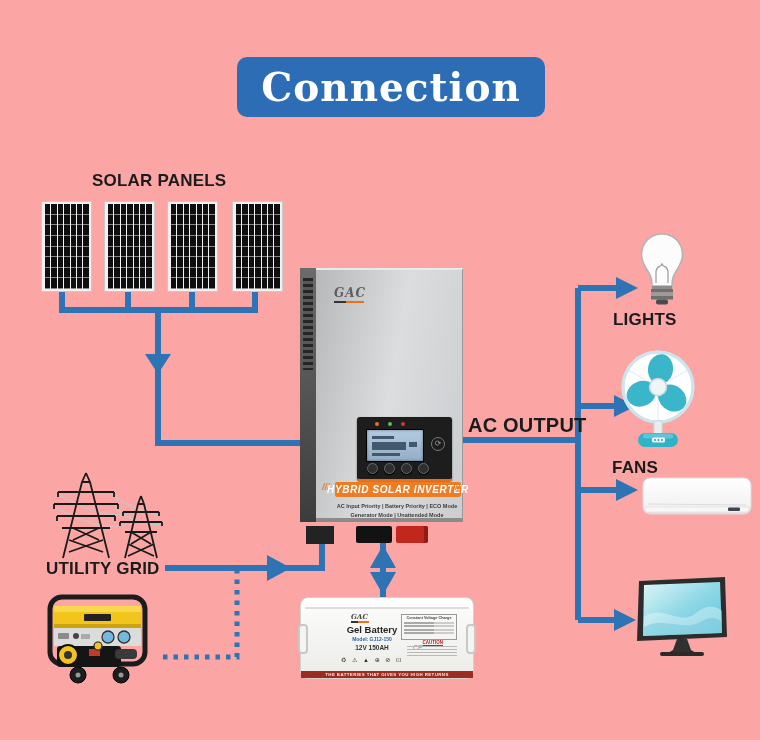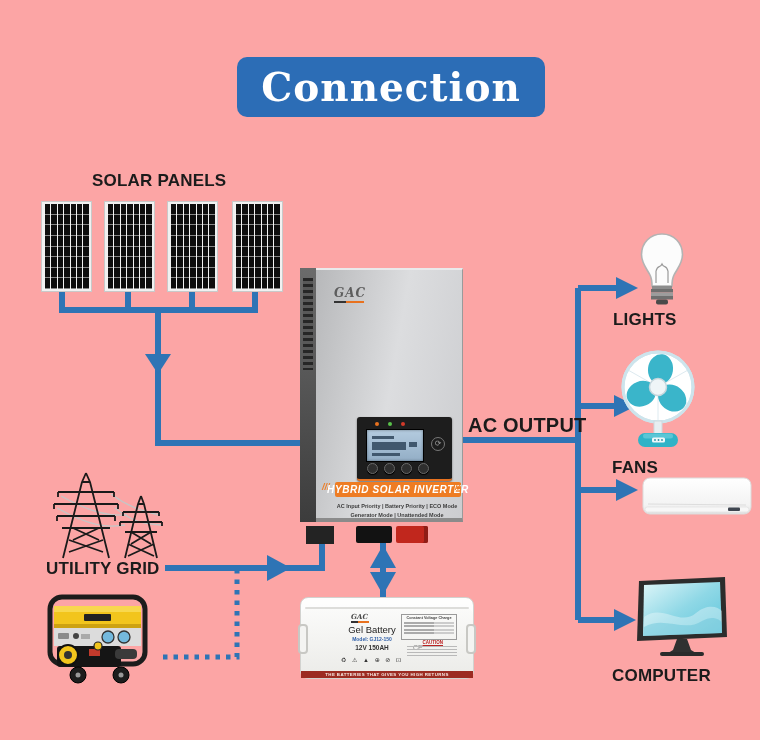--- a/index.html
+++ b/index.html
@@ -56,21 +56,21 @@
 
   
   .battery{left:300px;top:597px;width:172px;height:80px;background:linear-gradient(180deg,#fdfdfc,#ebebe8);
       border:1px solid #d2d2cf;border-radius:8px;box-shadow:inset 0 10px 0 rgba(255,255,255,.6);}
   .bat-lid{position:absolute;left:4px;right:4px;top:9px;height:2px;background:#ddddda;border-radius:2px;}
   .bat-handle{position:absolute;top:26px;width:6px;height:26px;border:2px solid #c8c8c4;border-radius:4px;background:#f4f4f2;}
   .bat-label{position:absolute;left:16px;right:16px;top:14px;bottom:6px;}
   .bat-brand{position:absolute;left:34px;top:0;font-family:"DejaVu Serif",serif;font-style:italic;font-weight:bold;
       font-size:7px;color:#4a4a4a;}
   .bat-brand:after{content:"";display:block;width:18px;height:1.5px;background:linear-gradient(90deg,#333 40%,#e8721f 40%);}
-  .bat-product{position:absolute;left:0px;top:12px;width:110px;text-align:center;font-weight:normal;font-size:9.5px;color:#222;}
+  .bat-product{position:absolute;left:0px;top:12px;width:110px;text-align:center;font-weight:bold;font-size:9.5px;color:#222;}
   .bat-model{position:absolute;left:0px;top:24px;width:110px;text-align:center;font-weight:bold;font-size:5px;color:#2f5fa8;}
   .bat-rating{position:absolute;left:0px;top:32px;width:110px;text-align:center;font-weight:bold;font-size:6.5px;color:#333;}
   .bat-ce{position:absolute;left:96px;top:32px;font-size:7px;color:#8a8a8a;}
   .bat-table{position:absolute;right:0;top:2px;width:50px;height:22px;border:1px solid #9a9a9a;padding:1px 2px;}
   .bat-table .tt{font-size:3.8px;font-weight:bold;color:#444;text-align:center;}
   .bat-table .tr{height:2px;margin-top:1.5px;background:linear-gradient(90deg,#aaa 0 60%,#ccc 60%);}
   .bat-caution{position:absolute;right:14px;top:28px;font-size:4.5px;font-weight:bold;color:#b22;text-decoration:underline;}
   .bat-finelines{position:absolute;right:0;top:34px;width:50px;height:10px;
       background:repeating-linear-gradient(180deg,#b9b9b9 0 1px,transparent 1px 3px);}
   .bat-icons{position:absolute;left:0;top:44px;width:110px;text-align:center;font-size:6px;color:#333;letter-spacing:2px;}
@@ -291,15 +291,14 @@
           <stop offset="1" stop-color="#5cc4da"></stop>
       </linearGradient>
     </defs>
     <polygon points="7,6 93,2 95,62 5,66" fill="#2c2c2c"></polygon>
     <polygon points="12,10 88,7 90,58 11,61" fill="url(#scr)"></polygon>
     <path d="M12 42 C 30 28, 48 52, 64 38 C 76 28, 86 32, 90 36 L90 58 L11 61 Z" fill="#ffffff" opacity="0.35"></path>
     <path d="M12 52 C 32 40, 52 58, 70 46 C 80 40, 88 44, 90 48 L90 58 L11 61 Z" fill="#3fb2cc" opacity="0.30"></path>
     <polygon points="45,64 55,64 59,75 64,78 36,78 41,75" fill="#303030"></polygon>
     <rect x="28" y="77" width="44" height="4" rx="2" fill="#2a2a2a"></rect>
   </svg>
-  <div class="abs node-label" style="left:612px;top:666px;width:140px;">COMPUTER</div>
 
 </div>
 
 </body></html>

